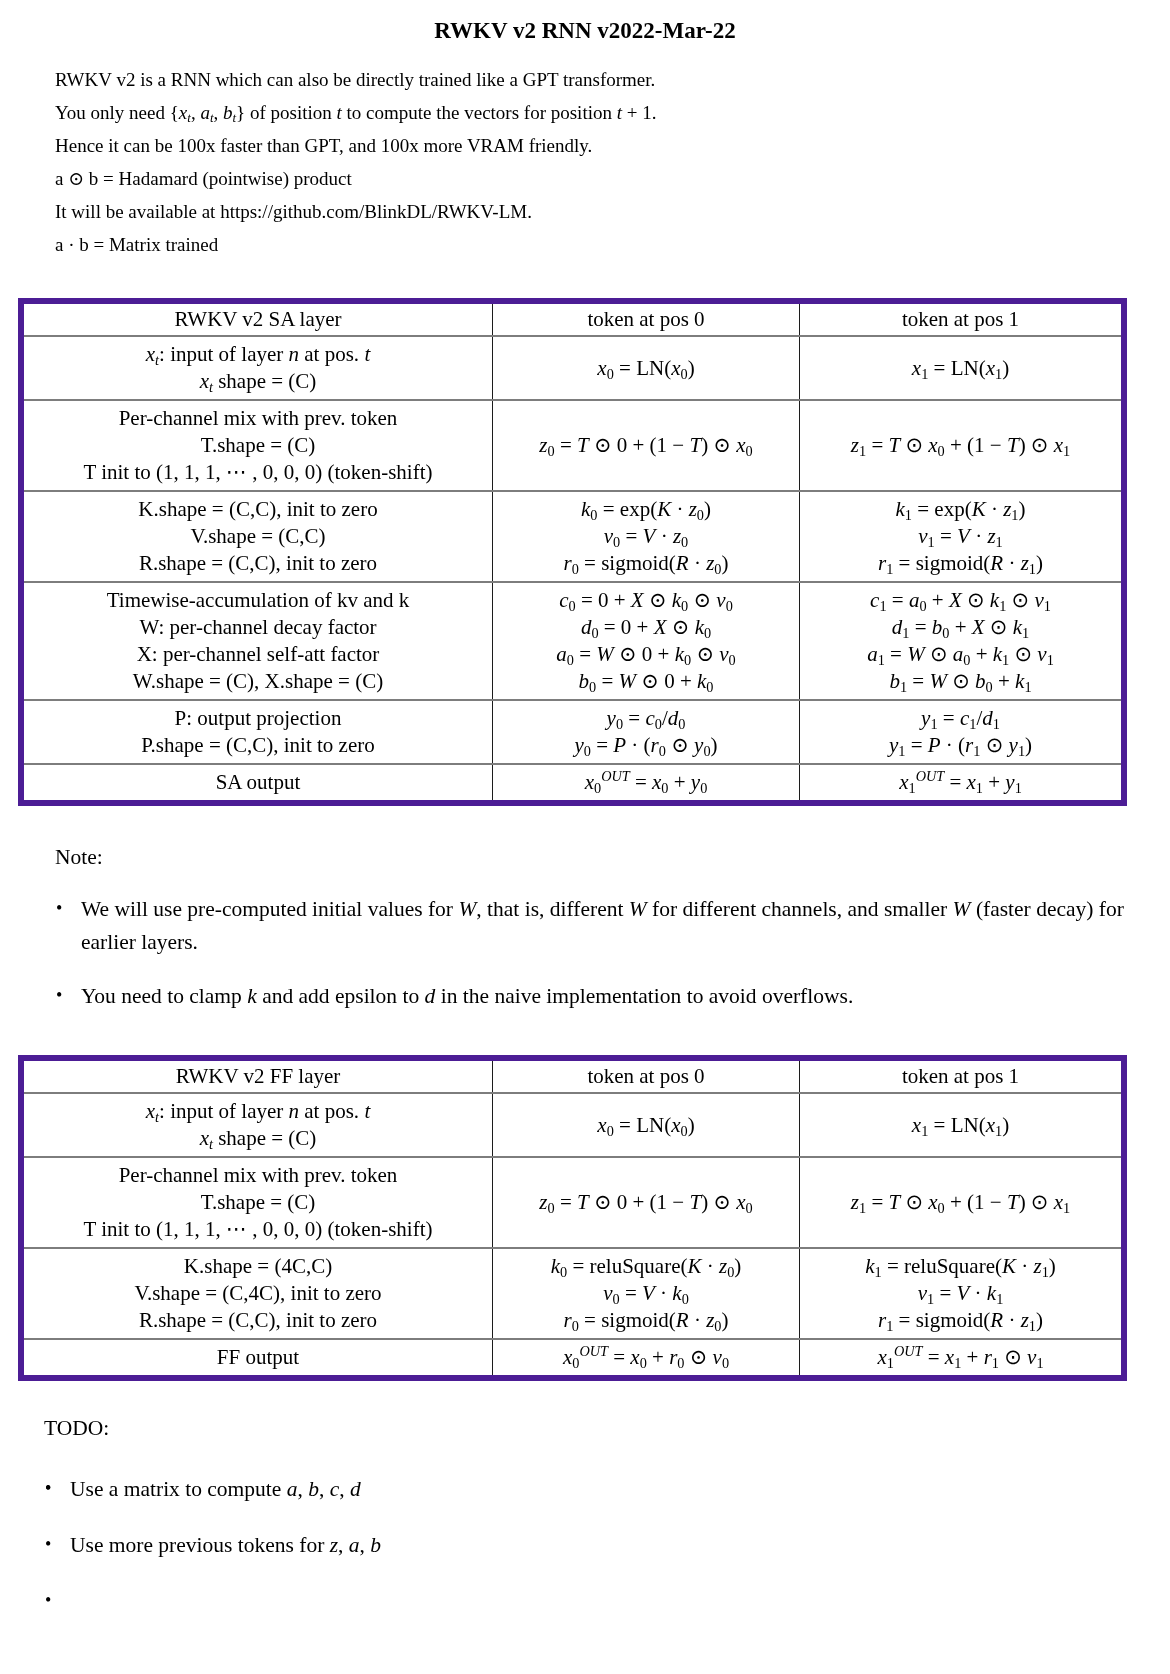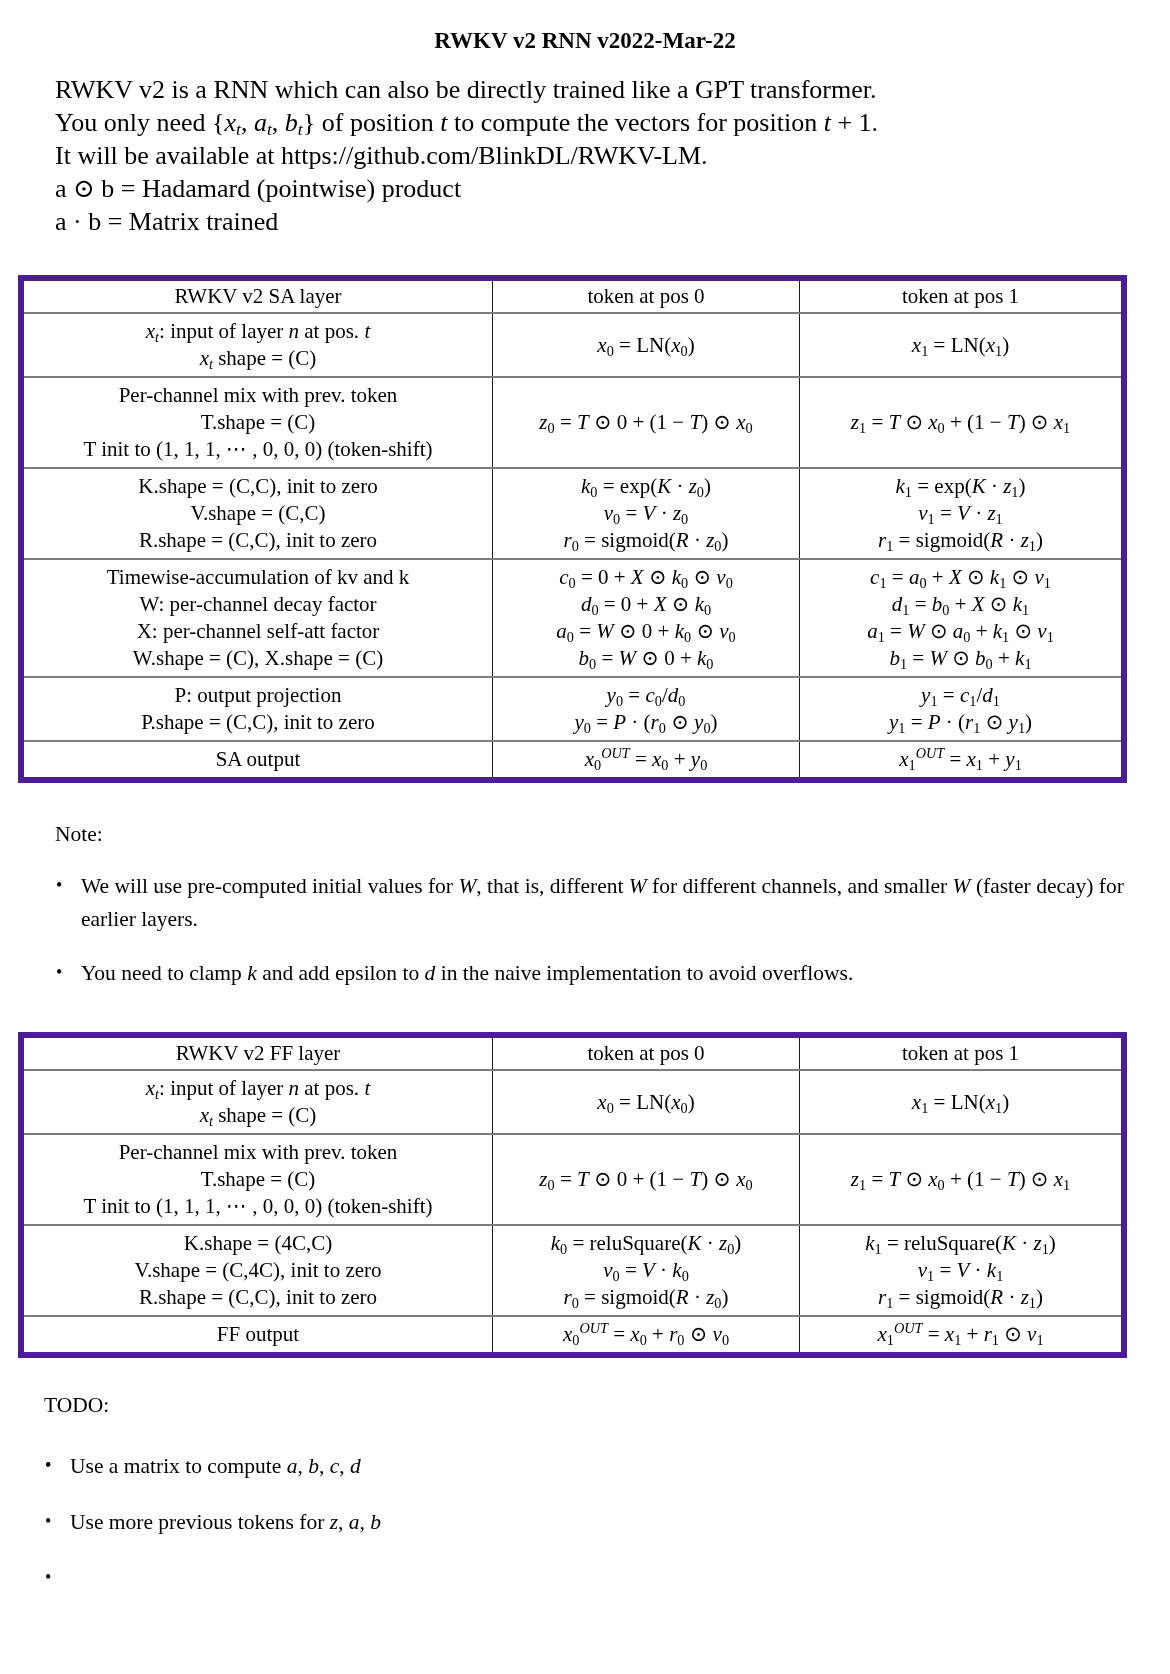--- a/index.html
+++ b/index.html
@@ -1,35 +1,35 @@
 <!DOCTYPE html>
 <html><head>
 <meta charset="utf-8">
 <style>
   html, body { margin:0; padding:0; background:#fff; }
   body {
     width:1170px; min-height:1674px;
     color:#000;
     font-family:"Liberation Serif","DejaVu Serif","DejaVu Sans",serif;
   }
-  .page { width:1170px; min-height:1674px; padding-top:26px; box-sizing:border-box; overflow:hidden; }
+  .page { width:1170px; min-height:1674px; padding-top:16px; box-sizing:border-box; overflow:hidden; }
 
   i { font-style:italic; }
   sub, sup { font-size:68%; line-height:1; }
   sub { vertical-align:-0.25em; }
   sup { vertical-align:0.55em; }
 
   .doc-title {
     margin:0; text-align:center;
     font-size:23px; font-weight:bold; line-height:30px;
   }
 
   .intro {
     margin:17px 0 0 55px;
-    font-size:26px; line-height:33px;
+    font-size:19px; line-height:33px;
     max-width:1085px;
   }
 
   table.layer-table {
     border-collapse:collapse;
     margin-left:18px; margin-right:0;
     width:1089px; table-layout:fixed;
     font-size:21px;
     border:6px solid #4c1d95;
   }
@@ -70,22 +70,23 @@
 </head>
 <body>
 
 <div class="page">
 
   <h1 class="doc-title">RWKV v2 RNN v2022-Mar-22</h1>
 
   <div class="intro">
       <div>RWKV v2 is a RNN which can also be directly trained like a GPT transformer.</div>
       <div>You only need {<i>x</i><sub><i>t</i></sub>, <i>a</i><sub><i>t</i></sub>, <i>b</i><sub><i>t</i></sub>} of position <i>t</i> to compute the vectors for position <i>t</i> + 1.</div>
+      <div>Hence it can be 100x faster than GPT, and 100x more VRAM friendly.</div>
+      <div>a ⊙ b = Hadamard (pointwise) product</div>
       <div>It will be available at https://github.com/BlinkDL/RWKV-LM.</div>
-      <div>a ⊙ b = Hadamard (pointwise) product</div>
       <div>a · b = Matrix trained</div>
     </div>
 
   <table class="layer-table" id="sa-table">
       <thead>
         <tr>
           <th>RWKV v2 SA layer</th>
           <th>token at pos 0</th>
           <th>token at pos 1</th>
         </tr>

